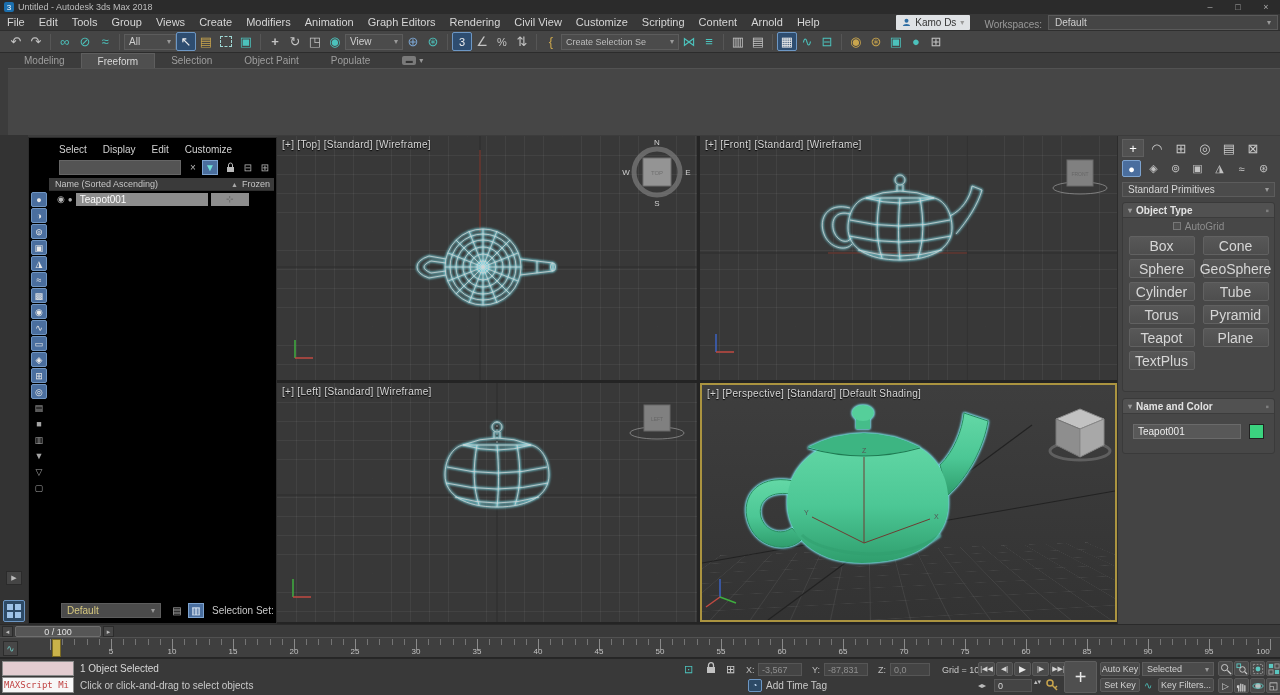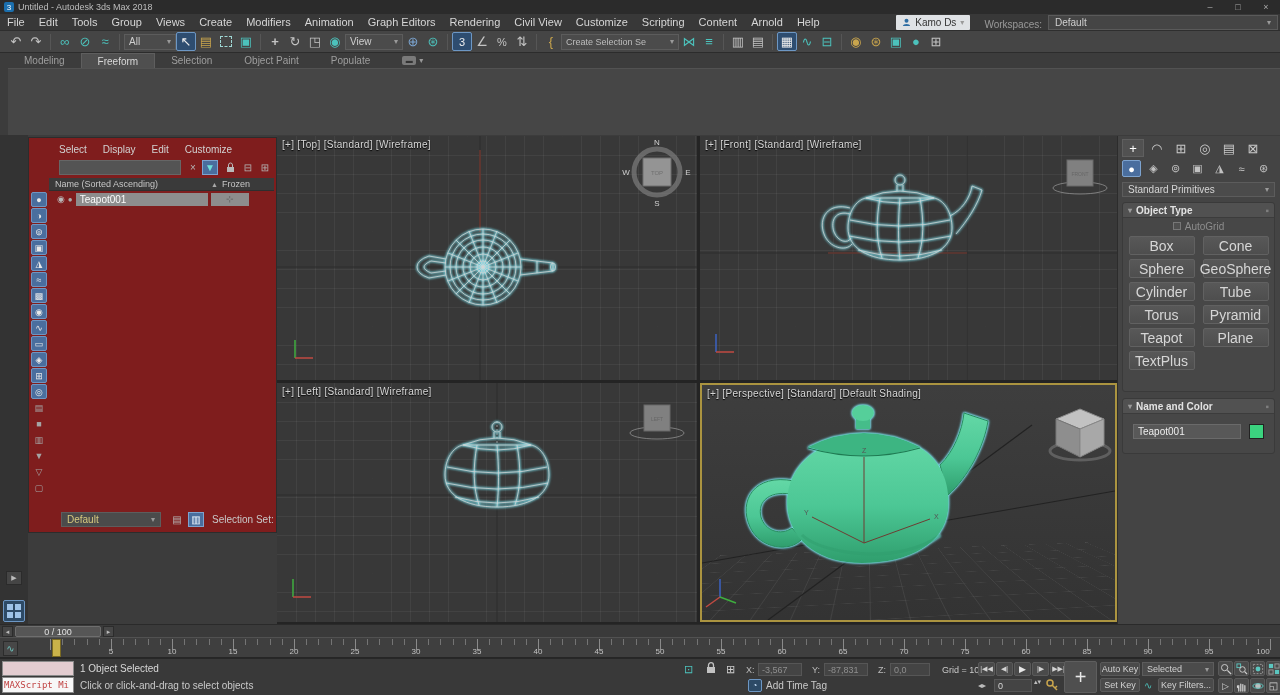--- a/index.html
+++ b/index.html
@@ -28,21 +28,21 @@
   .dashed{border:1px dashed #9fd8d5;width:12px;height:11px}
   
   #ribbontabs{position:absolute;left:8px;top:53px;width:1272px;height:15px;display:flex;font-size:10px;color:#9e9e9e}
   .rtab{padding:1px 16px;height:15px;display:flex;align-items:center}
   .rtab.active{background:#4f4f4f;border:1px solid #5e5e5e;border-bottom:none;color:#d8d8d8}
   #ribbonbody{position:absolute;left:8px;top:68px;width:1272px;height:67px;background:#464646;border-top:1px solid #525252}
   
   #leftstrip{position:absolute;left:0;top:135px;width:28px;height:490px;background:#333}
   #vexpand{position:absolute;left:6px;top:571px;width:16px;height:14px;background:#454545;border:1px solid #2b2b2b;color:#bbb;font-size:7px;display:flex;align-items:center;justify-content:center}
   
-  #sexp{position:absolute;left:28px;top:137px;width:249px;height:396px;background:#7f1d1d;border:1px solid #2c2c2c;font-size:10px}
+  #sexp{position:absolute;left:28px;top:137px;width:249px;height:487px;background:#000000;border:1px solid #2c2c2c;font-size:10px}
   #sexp .menus{position:absolute;left:30px;top:6px;display:flex;gap:16px;color:#d2d2d2;font-size:10px}
   .se-search{position:absolute;left:30px;top:22px;width:122px;height:15px;background:#545454;border:1px solid #666;color:#ddd;font-size:10px}
   .sic{position:absolute;width:16px;height:15px;display:flex;align-items:center;justify-content:center;font-size:10px;color:#b5b5b5}
   .sic.on{background:#4a6e9e;border:1px solid #7da3cf;color:#eef7ff}
   #sehdr{position:absolute;left:20px;top:40px;right:2px;height:13px;background:#3a3a3a;border-bottom:1px solid #2e2e2e;color:#c6c6c6;font-size:9px;display:flex;align-items:center}
   .fstrip{position:absolute;left:2px;top:54px;width:17px;display:flex;flex-direction:column;gap:1px}
   .fstrip .f{width:16px;height:15px;display:flex;align-items:center;justify-content:center;font-size:9px;color:#e8e8e8;background:#4a6e9e;border:1px solid #6f95c2;border-radius:2px}
   .fstrip .f.off{background:transparent;border:1px solid transparent;color:#a5a5a5}
   .serow{position:absolute;left:20px;top:54px;right:2px;height:14px;display:flex;align-items:center;gap:3px;font-size:10px}
   .namecell{background:#8d8d8d;color:#fbfbfb;height:13px;display:flex;align-items:center;padding:0 4px;width:132px}
@@ -241,21 +241,21 @@
     <svg width="9" height="11" viewBox="0 0 9 11" style="position:static">
         <rect x="1" y="5" width="7" height="5" fill="#b9b9b9"></rect>
         <path d="M2.5,5 V3 a2,2 0 0 1 4,0 V5" fill="none" stroke="#b9b9b9"></path>
       </svg>
   </span>
   <span class="sic" style="left:211px;top:22px">⊟</span>
   <span class="sic" style="left:228px;top:22px">⊞</span>
   <div id="sehdr">
     <span style="margin-left:6px">Name (Sorted Ascending)</span>
     <span style="margin-left:auto;font-size:7px;color:#a8a8a8">▲</span>
-    <span style="margin:0 24px 0 4px">Frozen</span>
+    <span style="margin:0 4px 0 4px">Frozen</span>
   </div>
   <div class="fstrip">
     <span class="f">●</span>
     <span class="f">◑</span>
     <span class="f">⊚</span>
     <span class="f">▣</span>
     <span class="f">◮</span>
     <span class="f">≈</span>
     <span class="f">▩</span>
     <span class="f">◉</span>

